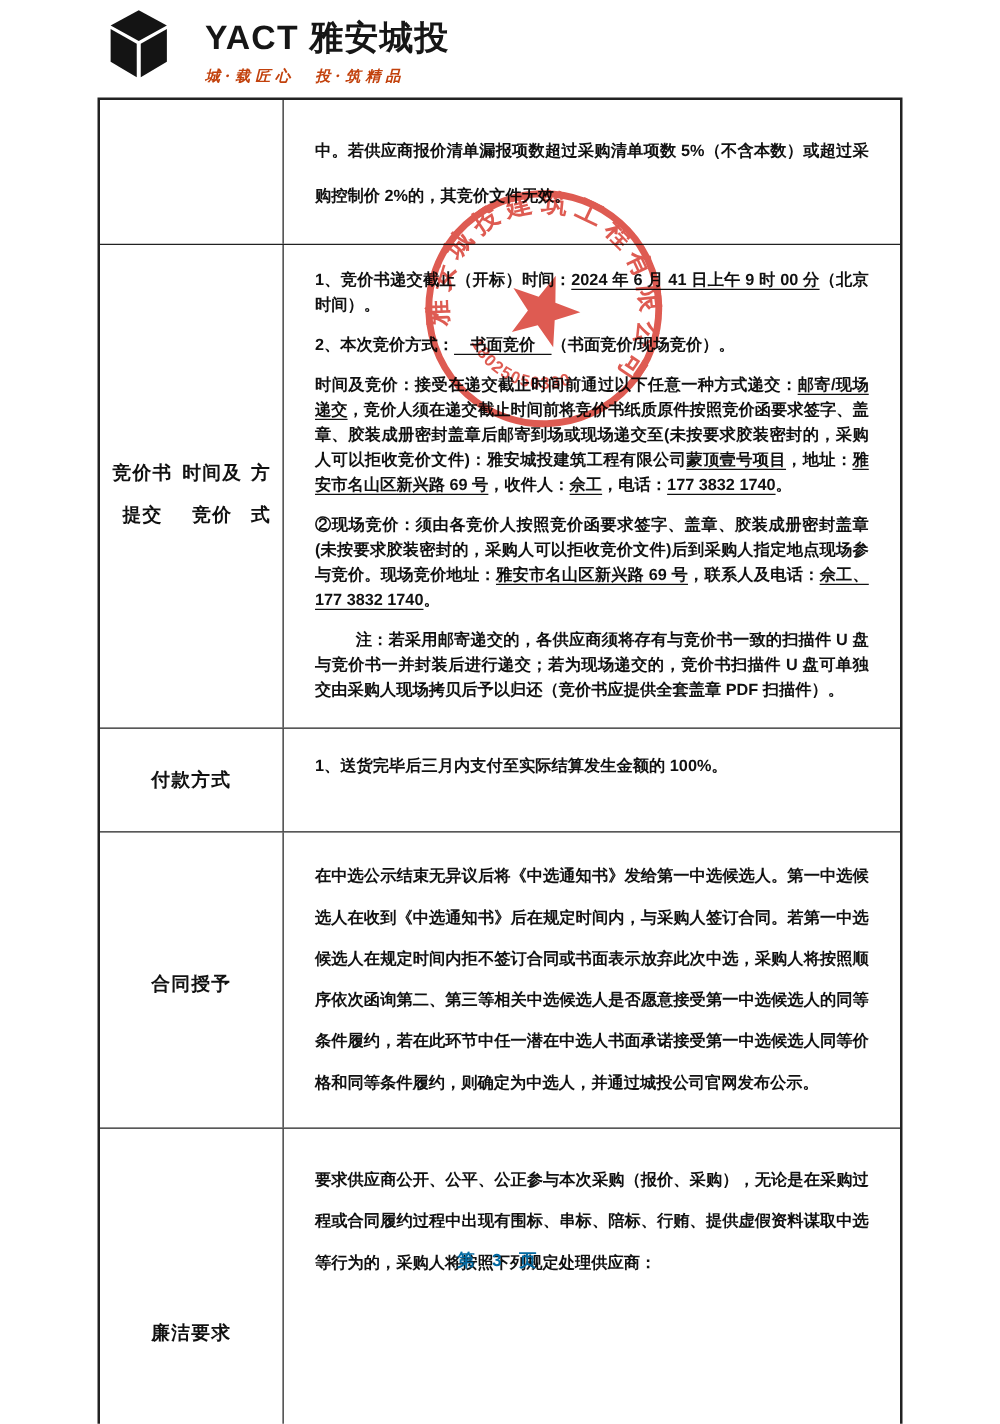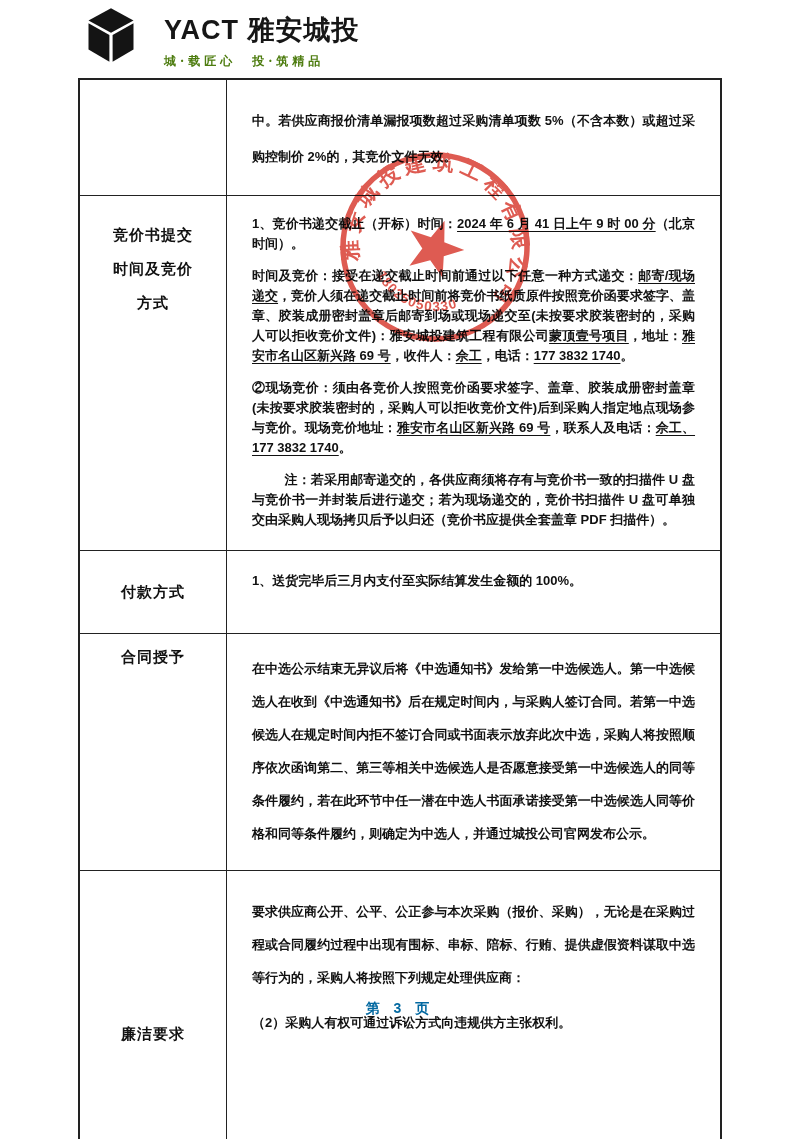--- a/index.html
+++ b/index.html
@@ -9,53 +9,53 @@
     position:relative; width:800px; height:1139px; overflow:hidden;
     font-family:"Liberation Sans", sans-serif; color:#111;
   }
 
   
   .header { position:absolute; left:84px; top:6px; display:flex; align-items:flex-start; gap:26px; }
   .logo-cube { width:54px; height:60px; }
   .brand-block { padding-top:6px; }
   .brand-title { font-size:27px; font-weight:700; letter-spacing:1px; color:#161616; }
   .brand-tagline {
-    margin-top:5px; font-size:12px; font-weight:700; 
-    letter-spacing:4px; color:#4d7c0f; font-family:"DejaVu Serif", serif;
+    margin-top:5px; font-size:12px; font-weight:700; font-style:italic;
+    letter-spacing:4px; color:#c2410c; font-family:"DejaVu Serif", serif;
   }
 
   
   .doc-table {
     position:absolute; left:78px; top:78px; width:644px;
     border:2px solid #222; border-bottom-width:2px;
   }
   .row { display:grid; grid-template-columns:147px 1fr; border-bottom:1.5px solid #222; }
   .row:last-child { border-bottom:none; }
   .cell.label {
     border-right:1.5px solid #222; font-size:15px; font-weight:700; letter-spacing:1px;
-    display:flex; flex-direction:column; align-items:center; justify-content:center;
+    display:flex; flex-direction:row; align-items:center; justify-content:center;
     text-align:center; padding:8px 6px;
   }
   .cell.content { padding:8px 13px 8px 13px; font-size:13px; font-weight:600; text-align:justify; }
   .para { margin:12px; }
   .u { text-decoration:underline; text-underline-offset:3px; text-decoration-thickness:1px; }
 
   .r0 { min-height:86px; }
   .r0 .content { line-height:36px; padding-top:11px; }
 
   .r1 { min-height:262px; }
   .r1 .label { justify-content:flex-start; padding-top:22px; line-height:34px; }
   .r1 .content { line-height:20px; padding-top:6px; }
   .r1 .para.note { margin-top:12px; text-indent:2.5em; }
 
   .r2 { min-height:83px; }
   .r2 .content { line-height:21px; padding-top:7px; }
 
   .r3 { min-height:199px; }
-  .r3 .label { justify-content:flex-start; padding-top:14px; }
+  .r3 .label { justify-content:center; padding-top:14px; }
   .r3 .content { line-height:33px; padding-top:6px; }
 
   .r4 { min-height:326px; }
   .r4 .content { line-height:33px; padding-top:12px; }
   .r4 .para + .para { margin-top:4px; }
 
   
   .stamp {
     position:absolute; left:325px; top:137px; width:220px; height:220px;
     transform:rotate(20deg); color:var(--stamp-color);
@@ -95,20 +95,21 @@
   </div>
 
   <div class="row r1">
     <div class="cell label">
         <div>竞价书提交</div>
         <div>时间及竞价</div>
         <div>方式</div>
       </div>
     <div class="cell content">
       <p class="para"><span>1、竞价书递交截止（开标）时间：</span><span class="u">2024 年 6 月 41 日上午 9 时 00 分</span><span>（北京时间）。</span></p>
+      <p class="para"><span>2、本次竞价方式：</span><span class="u">　书面竞价　</span><span>（书面竞价/现场竞价）。</span></p>
       <p class="para"><span>时间及竞价：接受在递交截止时间前通过以下任意一种方式递交：</span><span class="u">邮寄/现场递交</span><span>，竞价人须在递交截止时间前将竞价书纸质原件按照竞价函要求签字、盖章、胶装成册密封盖章后邮寄到场或现场递交至(未按要求胶装密封的，采购人可以拒收竞价文件)：雅安城投建筑工程有限公司</span><span class="u">蒙顶壹号项目</span><span>，地址：</span><span class="u">雅安市名山区新兴路 69 号</span><span>，收件人：</span><span class="u">佘工</span><span>，电话：</span><span class="u">177 3832 1740</span><span>。</span></p>
       <p class="para"><span>②现场竞价：须由各竞价人按照竞价函要求签字、盖章、胶装成册密封盖章(未按要求胶装密封的，采购人可以拒收竞价文件)后到采购人指定地点现场参与竞价。现场竞价地址：</span><span class="u">雅安市名山区新兴路 69 号</span><span>，联系人及电话：</span><span class="u">佘工、177 3832 1740</span><span>。</span></p>
       <p class="para note"><span>注：若采用邮寄递交的，各供应商须将存有与竞价书一致的扫描件 U 盘与竞价书一并封装后进行递交；若为现场递交的，竞价书扫描件 U 盘可单独交由采购人现场拷贝后予以归还（竞价书应提供全套盖章 PDF 扫描件）。</span></p>
     </div>
   </div>
 
   <div class="row r2">
     <div class="cell label">
         <div>付款方式</div>
       </div>
@@ -125,21 +126,20 @@
       <p class="para"><span>在中选公示结束无异议后将《中选通知书》发给第一中选候选人。第一中选候选人在收到《中选通知书》后在规定时间内，与采购人签订合同。若第一中选候选人在规定时间内拒不签订合同或书面表示放弃此次中选，采购人将按照顺序依次函询第二、第三等相关中选候选人是否愿意接受第一中选候选人的同等条件履约，若在此环节中任一潜在中选人书面承诺接受第一中选候选人同等价格和同等条件履约，则确定为中选人，并通过城投公司官网发布公示。</span></p>
     </div>
   </div>
 
   <div class="row r4">
     <div class="cell label">
         <div>廉洁要求</div>
       </div>
     <div class="cell content">
       <p class="para"><span>要求供应商公开、公平、公正参与本次采购（报价、采购），无论是在采购过程或合同履约过程中出现有围标、串标、陪标、行贿、提供虚假资料谋取中选等行为的，采购人将按照下列规定处理供应商：</span></p>
-      <p class="para"><span>（2）采购人有权可通过诉讼方式向违规供方主张权利。</span></p>
     </div>
   </div>
 
 </div>
 
 <svg class="stamp" viewBox="0 0 220 220" aria-hidden="true">
   <defs>
     <path id="arc-top" d="M 42.5,149 A 78,78 0 1 1 177.5,149" fill="none"></path>
     <path id="arc-bottom" d="M 64.7,155.3 A 64,64 0 0 0 155.3,155.3" fill="none"></path>
   </defs>

